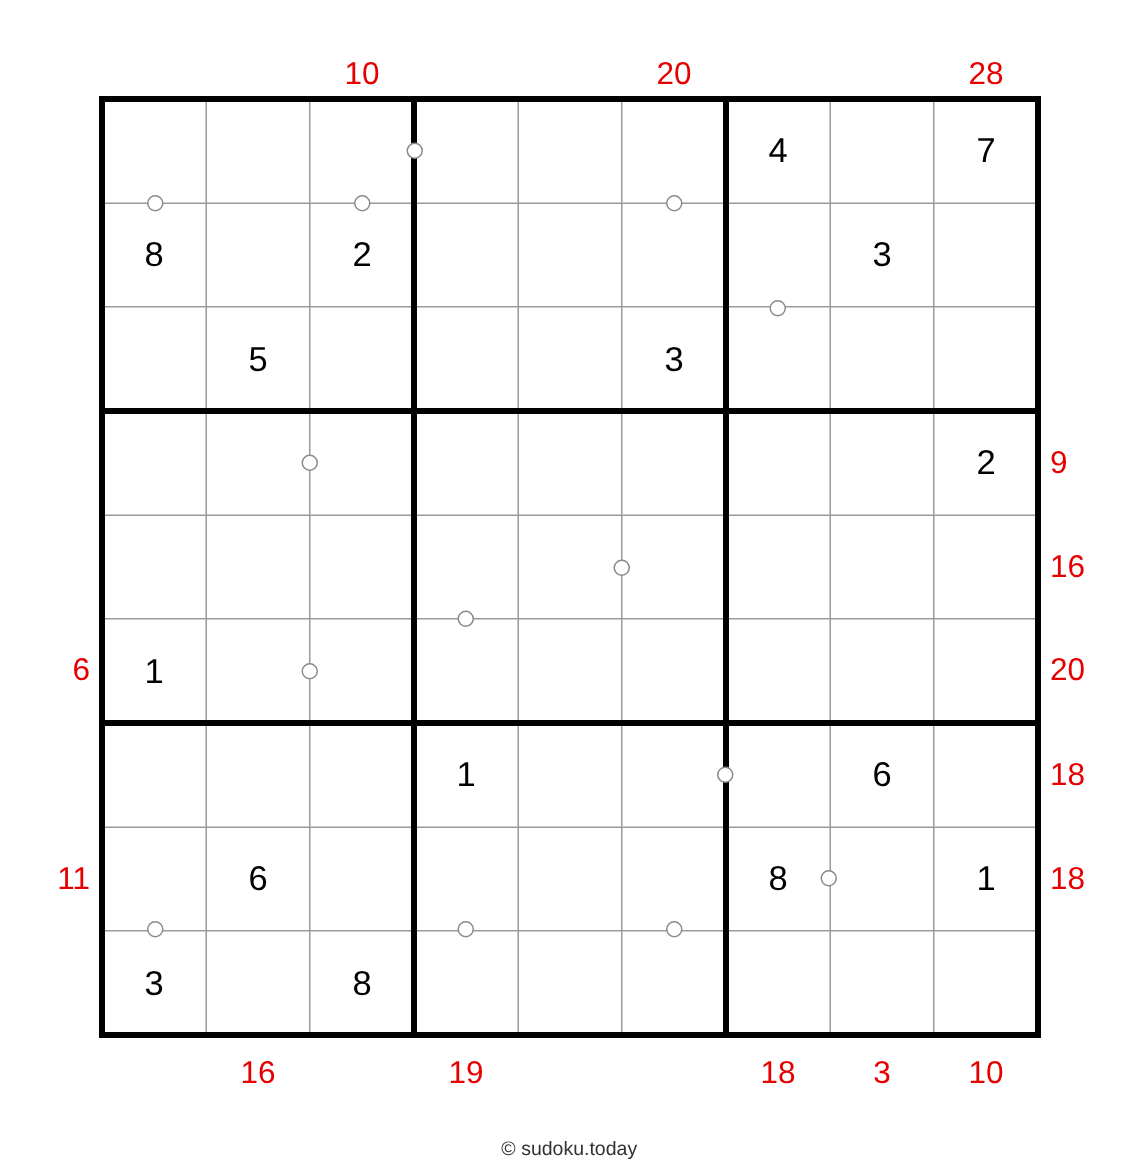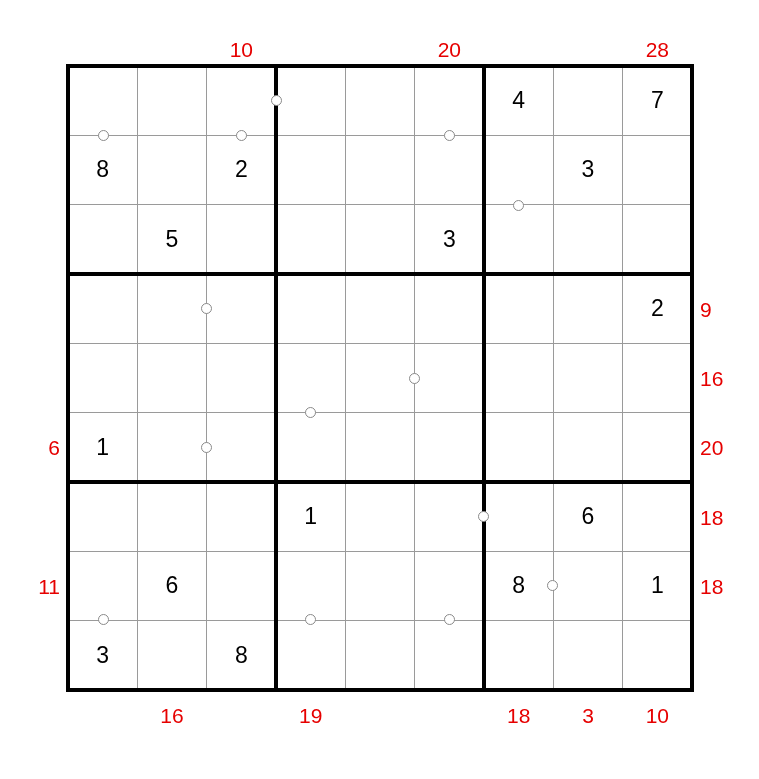--- a/index.html
+++ b/index.html
@@ -258,13 +258,14 @@
       <div class="clue bottom" style="left: 657.333px; top: 705px;">10</div>
       <div class="clue left" style="left: 60px; top: 447.333px;">6</div>
       <div class="clue left" style="left: 60px; top: 586px;">11</div>
       <div class="clue right" style="left: 700px; top: 308.667px;">9</div>
       <div class="clue right" style="left: 700px; top: 378px;">16</div>
       <div class="clue right" style="left: 700px; top: 447.333px;">20</div>
       <div class="clue right" style="left: 700px; top: 516.667px;">18</div>
       <div class="clue right" style="left: 700px; top: 586px;">18</div>
     </div>
 
+  <div class="footer">© sudoku.today</div>
 </div>
 
 </body></html>

